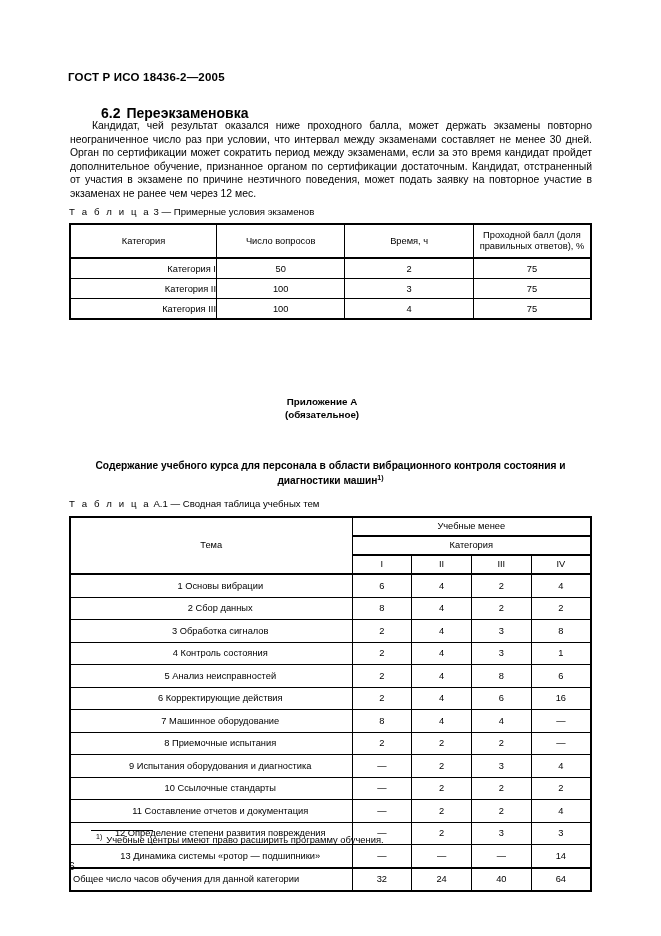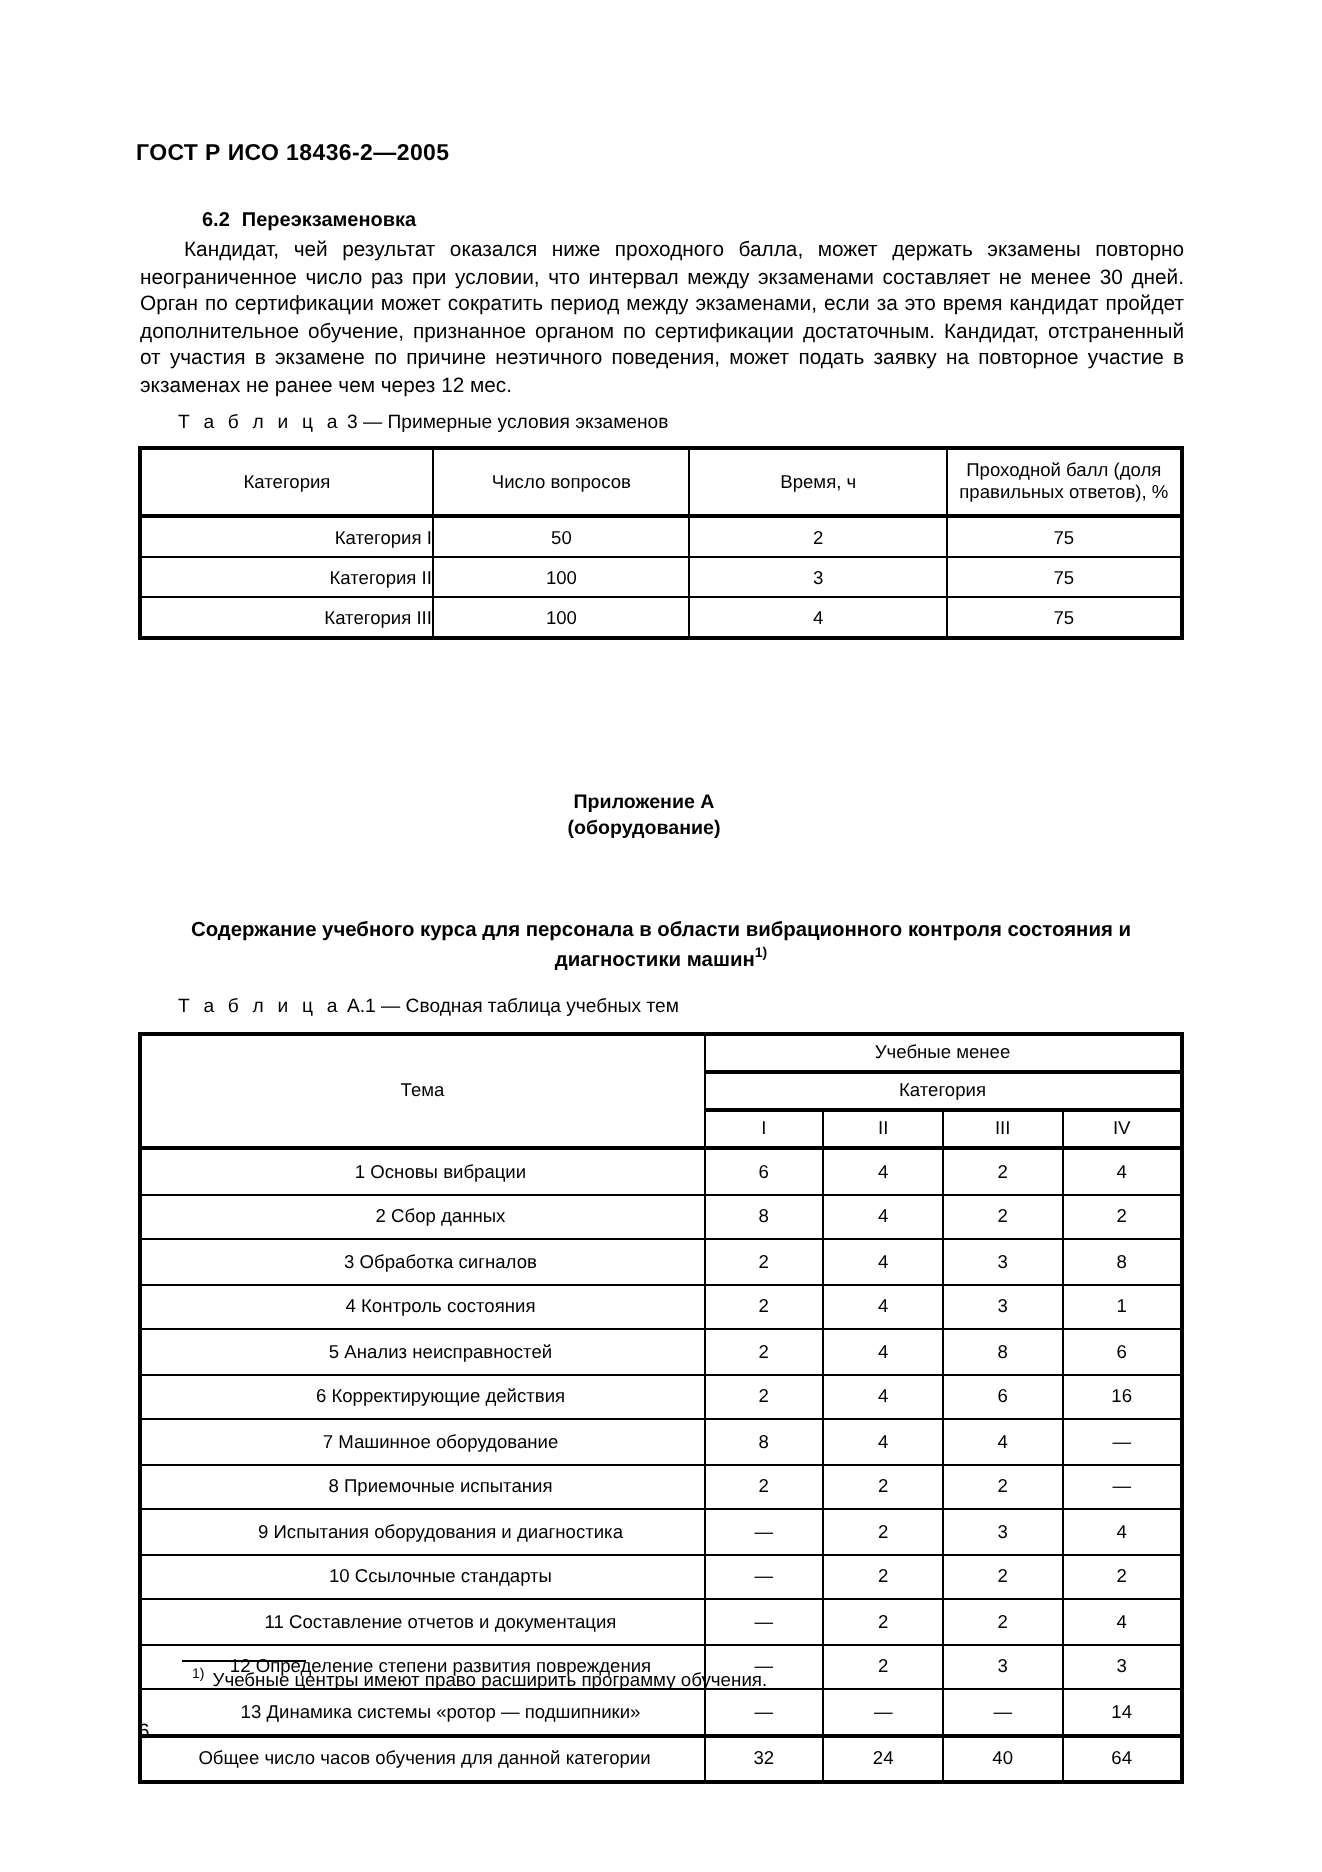--- a/index.html
+++ b/index.html
@@ -33,21 +33,21 @@
     font-weight: bold;
     letter-spacing: 0.2px;
     white-space: nowrap;
   }
 
   
   .section-heading {
     position: absolute;
     left: 101px;
     top: 93px;
-    font-size: 10px;
+    font-size: 14px;
     font-weight: bold;
     white-space: nowrap;
   }
   .section-heading .num { margin-right: 6px; }
 
   
   .body-par {
     position: absolute;
     left: 70px;
     top: 107px;
@@ -57,21 +57,20 @@
     text-align: justify;
     text-indent: 22px;
     hyphens: none;
   }
 
   
   .table-caption {
     position: absolute;
     font-size: 9.6px;
     white-space: nowrap;
-    margin-left: 20px;
   }
   .caption-label {
     letter-spacing: 2.1px;
   }
   #caption-t3 { left: 69px; top: 194px; }
   #caption-ta1 { left: 69px; top: 486px; }
 
   
   table.doc-table {
     position: absolute;
@@ -165,21 +164,21 @@
     height: 21.5px;
   }
   #table-a1 tbody td.topic {
     text-align: center;
     padding-left: 18px;
   }
   #table-a1 tbody tr.total-row td {
     border-top-width: 2px;
   }
   #table-a1 tbody tr.total-row td.topic {
-    text-align: center;
+    text-align: left;
     padding-left: 2px;
   }
   #table-a1 .dash { font-size: 9.3px; }
 
   
   .footnote-rule {
     position: absolute;
     left: 91px;
     top: 818px;
     width: 62px;
@@ -260,21 +259,21 @@
         <td class="cat-name">Категория III</td>
         <td>100</td>
         <td>4</td>
         <td>75</td>
       </tr>
     </tbody>
   </table>
 
   <div class="annex-head">
     <div>Приложение А</div>
-    <div>(оборудование)</div>
+    <div>(обязательное)</div>
   </div>
 
   <div class="annex-title">
     <span>Содержание учебного курса для персонала в области вибрационного контроля состояния</span>
     <span>и диагностики машин</span><sup>1)</sup>
   </div>
 
   <div class="table-caption" id="caption-ta1">
     <span class="caption-label">Т а б л и ц а</span>
     <span>А.1</span>

